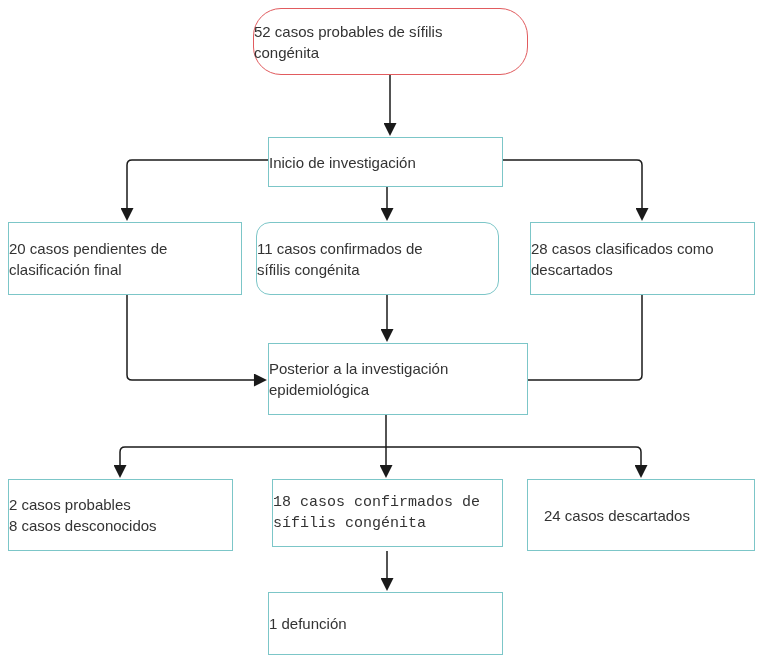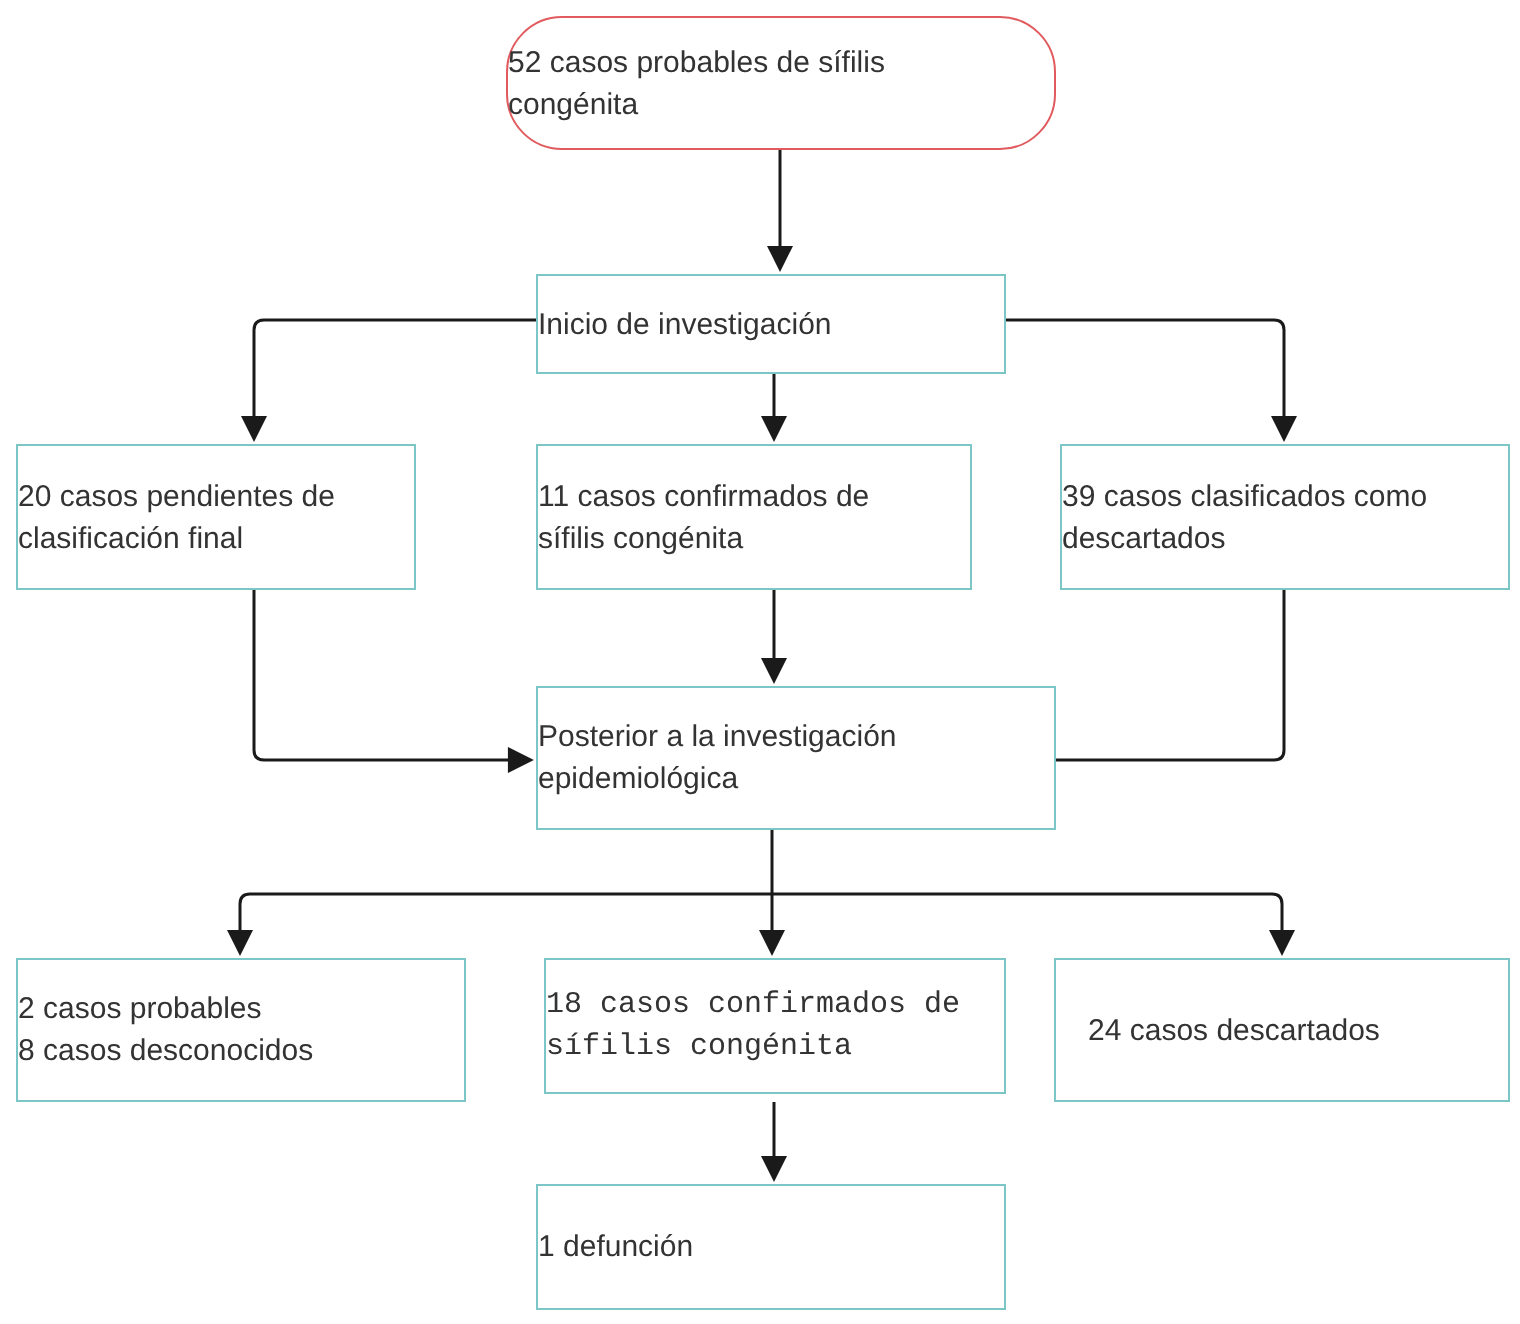--- a/index.html
+++ b/index.html
@@ -71,32 +71,32 @@
 
   <div class="node start" style="left:253px; top:8px; width:275px; height:67px;">
     <div class="line">52 casos probables de sífilis</div>
     <div class="line">congénita</div>
   </div>
 
   <div class="node" style="left:268px; top:137px; width:235px; height:50px;">
     <div class="line">Inicio de investigación</div>
   </div>
 
-  <div class="node" style="left:8px; top:222px; width:200px; height:73px;">
+  <div class="node" style="left:8px; top:222px; width:234px; height:73px;">
     <div class="line">20 casos pendientes de</div>
     <div class="line">clasificación final</div>
   </div>
 
-  <div class="node" style="left:268px; top:222px; width:218px; height:73px;">
+  <div class="node" style="left:256px; top:222px; width:243px; height:73px;border-radius:14px;">
     <div class="line">11 casos confirmados de</div>
     <div class="line">sífilis congénita</div>
   </div>
 
   <div class="node" style="left:530px; top:222px; width:225px; height:73px;">
-    <div class="line">39 casos clasificados como</div>
+    <div class="line">28 casos clasificados como</div>
     <div class="line">descartados</div>
   </div>
 
   <div class="node" style="left:268px; top:343px; width:260px; height:72px;">
     <div class="line">Posterior a la investigación</div>
     <div class="line">epidemiológica</div>
   </div>
 
   <div class="node" style="left:8px; top:479px; width:225px; height:72px;">
     <div class="line">2 casos probables</div>

